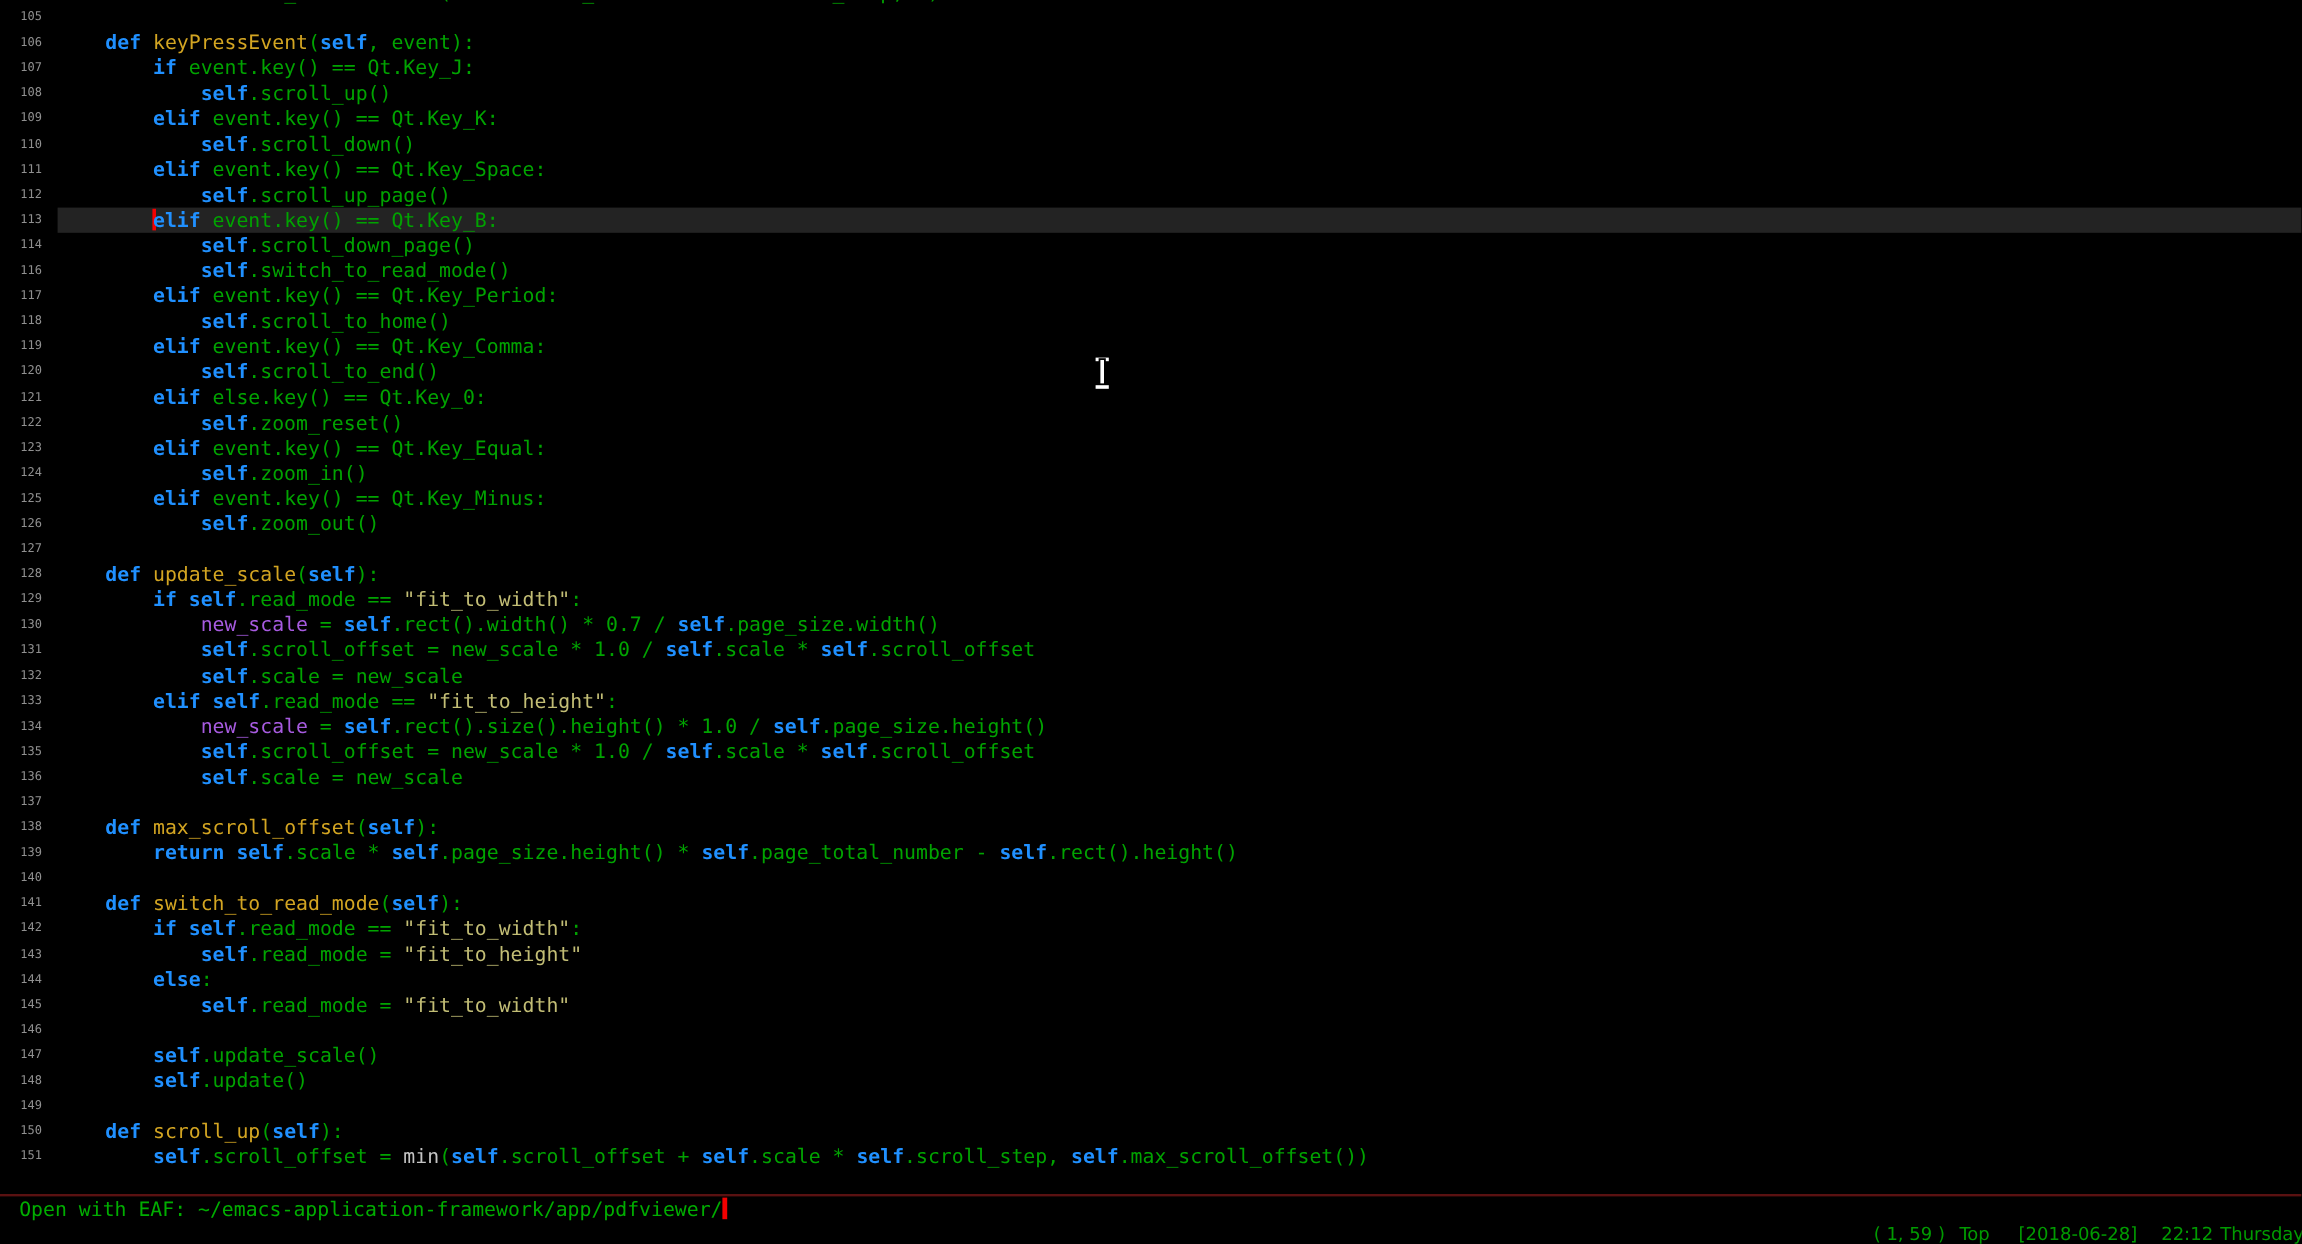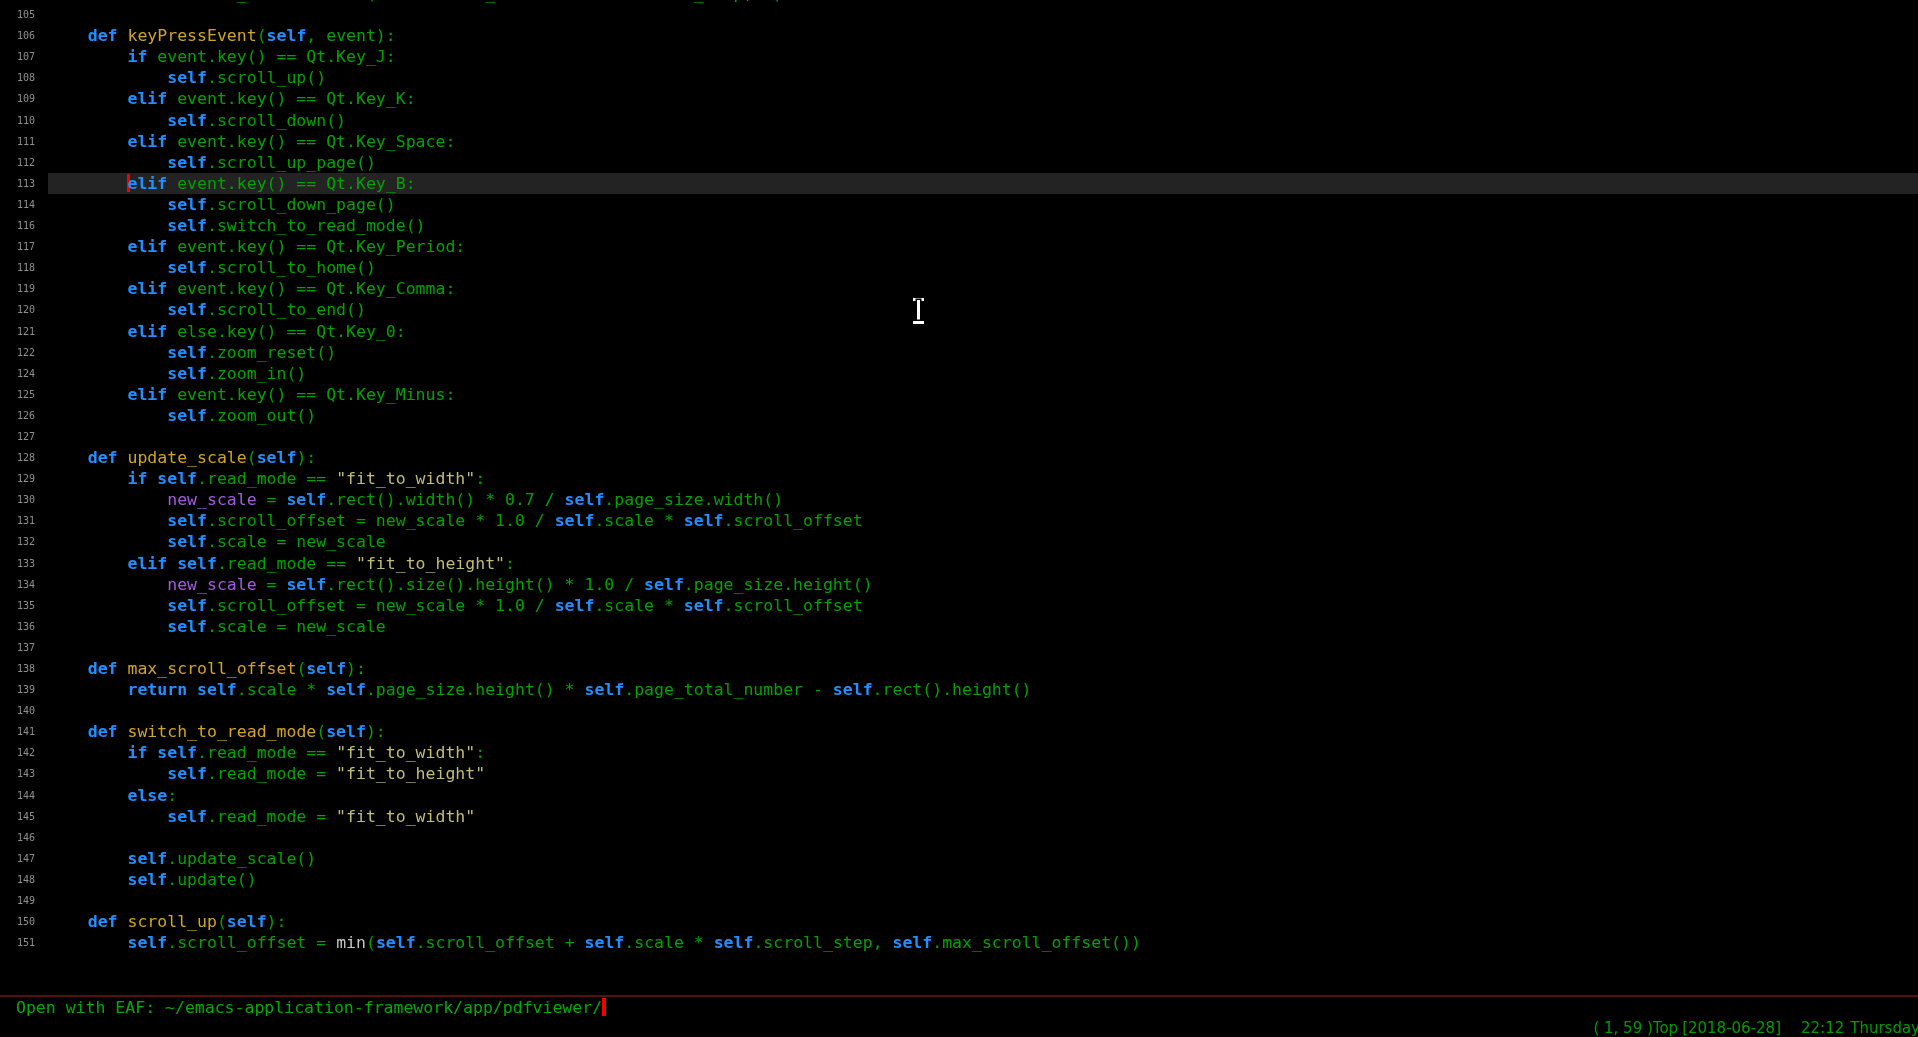--- a/index.html
+++ b/index.html
@@ -33,22 +33,22 @@
   .v{color:var(--var);}
   .b{color:var(--builtin);}
   .caret{display:inline-block;width:3px;height:18px;background:var(--caret);margin-right:-3px;vertical-align:-3px;}
 
   .mode-rule{position:absolute;left:0;top:995px;width:1918px;height:2px;background:var(--rule);}
 
   .echo-area{position:absolute;left:16px;top:997px;height:21px;line-height:21px;font-size:16.5px;white-space:pre;color:var(--echo);}
   .echo-caret{display:inline-block;width:4px;height:18px;background:var(--caret);vertical-align:-3px;}
 
   .tray{position:absolute;right:-2px;top:1019px;height:18px;line-height:18px;font-family:"DejaVu Sans",sans-serif;font-size:15px;color:var(--tray);white-space:nowrap;}
-  .tray .seg-pos{text-align:center;}
-  .tray .seg-date{margin-left:4px;text-align:center;}
+  .tray .seg-pos{margin-left:12px;text-align:center;}
+  .tray .seg-date{margin-left:24px;text-align:center;}
   .tray .seg-time{margin-left:20px;}
   .tray .seg-day{margin-left:6px;}
 
   
   .pointer{position:absolute;left:910px;top:298px;width:17px;height:26px;}
   .pointer .serif{position:absolute;left:3px;width:11px;height:3px;background:#fff;box-shadow:0 0 0 1.5px #000;}
   .pointer .serif.top{top:0;}
   .pointer .serif.bottom{bottom:0;}
   .pointer .stem{position:absolute;left:7px;top:2px;width:3px;height:22px;background:#fff;box-shadow:0 0 0 1.5px #000;}
 </style>
@@ -67,20 +67,21 @@
     <div class="row"><span class="gutter">112</span><span class="code"><span class="d">            </span><span class="k">self</span><span class="d">.scroll_up_page()</span></span></div>
     <div class="row hl"><span class="gutter">113</span><span class="code"><span class="d">        </span><span class="caret"></span><span class="k">elif</span><span class="d"> event.key() == Qt.Key_B:</span></span></div>
     <div class="row"><span class="gutter">114</span><span class="code"><span class="d">            </span><span class="k">self</span><span class="d">.scroll_down_page()</span></span></div>
     <div class="row"><span class="gutter">116</span><span class="code"><span class="d">            </span><span class="k">self</span><span class="d">.switch_to_read_mode()</span></span></div>
     <div class="row"><span class="gutter">117</span><span class="code"><span class="d">        </span><span class="k">elif</span><span class="d"> event.key() == Qt.Key_Period:</span></span></div>
     <div class="row"><span class="gutter">118</span><span class="code"><span class="d">            </span><span class="k">self</span><span class="d">.scroll_to_home()</span></span></div>
     <div class="row"><span class="gutter">119</span><span class="code"><span class="d">        </span><span class="k">elif</span><span class="d"> event.key() == Qt.Key_Comma:</span></span></div>
     <div class="row"><span class="gutter">120</span><span class="code"><span class="d">            </span><span class="k">self</span><span class="d">.scroll_to_end()</span></span></div>
     <div class="row"><span class="gutter">121</span><span class="code"><span class="d">        </span><span class="k">elif</span><span class="d"> else.key() == Qt.Key_0:</span></span></div>
     <div class="row"><span class="gutter">122</span><span class="code"><span class="d">            </span><span class="k">self</span><span class="d">.zoom_reset()</span></span></div>
+    <div class="row"><span class="gutter">123</span><span class="code"><span class="d">        </span><span class="k">elif</span><span class="d"> event.key() == Qt.Key_Equal:</span></span></div>
     <div class="row"><span class="gutter">124</span><span class="code"><span class="d">            </span><span class="k">self</span><span class="d">.zoom_in()</span></span></div>
     <div class="row"><span class="gutter">125</span><span class="code"><span class="d">        </span><span class="k">elif</span><span class="d"> event.key() == Qt.Key_Minus:</span></span></div>
     <div class="row"><span class="gutter">126</span><span class="code"><span class="d">            </span><span class="k">self</span><span class="d">.zoom_out()</span></span></div>
     <div class="row"><span class="gutter">127</span><span class="code"></span></div>
     <div class="row"><span class="gutter">128</span><span class="code"><span class="d">    </span><span class="k">def</span><span class="d"> </span><span class="f">update_scale</span><span class="d">(</span><span class="k">self</span><span class="d">):</span></span></div>
     <div class="row"><span class="gutter">129</span><span class="code"><span class="d">        </span><span class="k">if</span><span class="d"> </span><span class="k">self</span><span class="d">.read_mode == </span><span class="s">"fit_to_width"</span><span class="d">:</span></span></div>
     <div class="row"><span class="gutter">130</span><span class="code"><span class="d">            </span><span class="v">new_scale</span><span class="d"> = </span><span class="k">self</span><span class="d">.rect().width() * 0.7 / </span><span class="k">self</span><span class="d">.page_size.width()</span></span></div>
     <div class="row"><span class="gutter">131</span><span class="code"><span class="d">            </span><span class="k">self</span><span class="d">.scroll_offset = new_scale * 1.0 / </span><span class="k">self</span><span class="d">.scale * </span><span class="k">self</span><span class="d">.scroll_offset</span></span></div>
     <div class="row"><span class="gutter">132</span><span class="code"><span class="d">            </span><span class="k">self</span><span class="d">.scale = new_scale</span></span></div>
     <div class="row"><span class="gutter">133</span><span class="code"><span class="d">        </span><span class="k">elif</span><span class="d"> </span><span class="k">self</span><span class="d">.read_mode == </span><span class="s">"fit_to_height"</span><span class="d">:</span></span></div>

